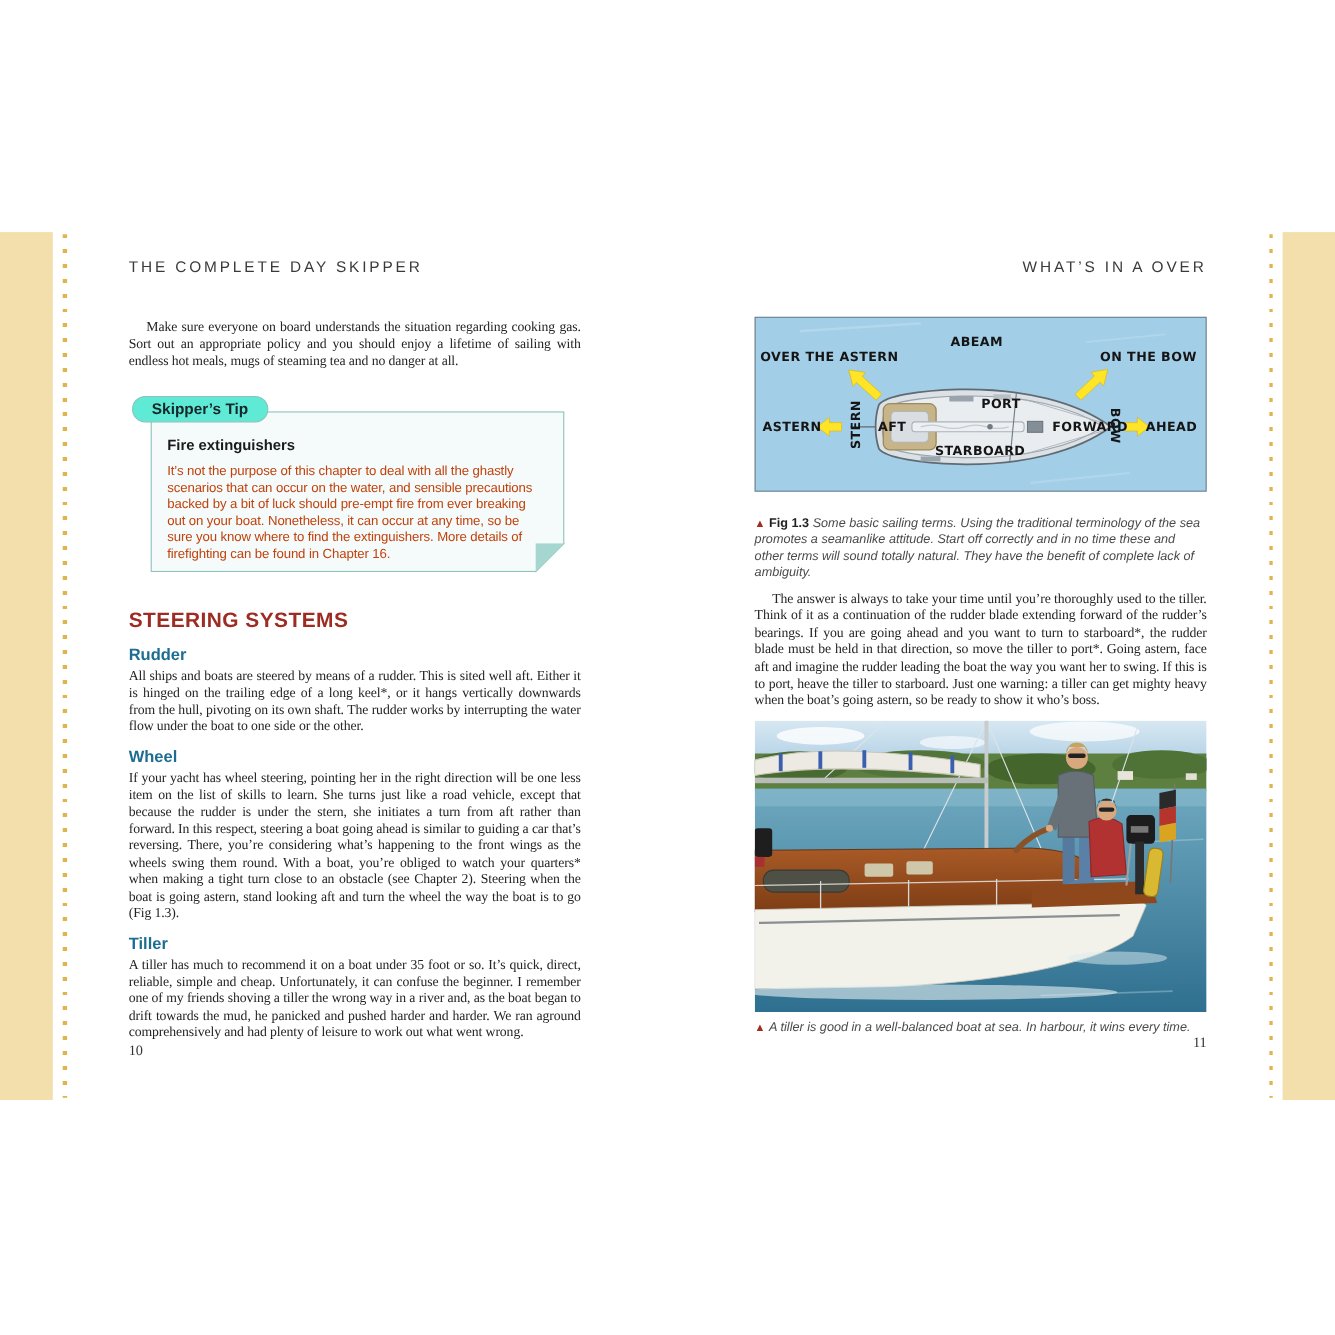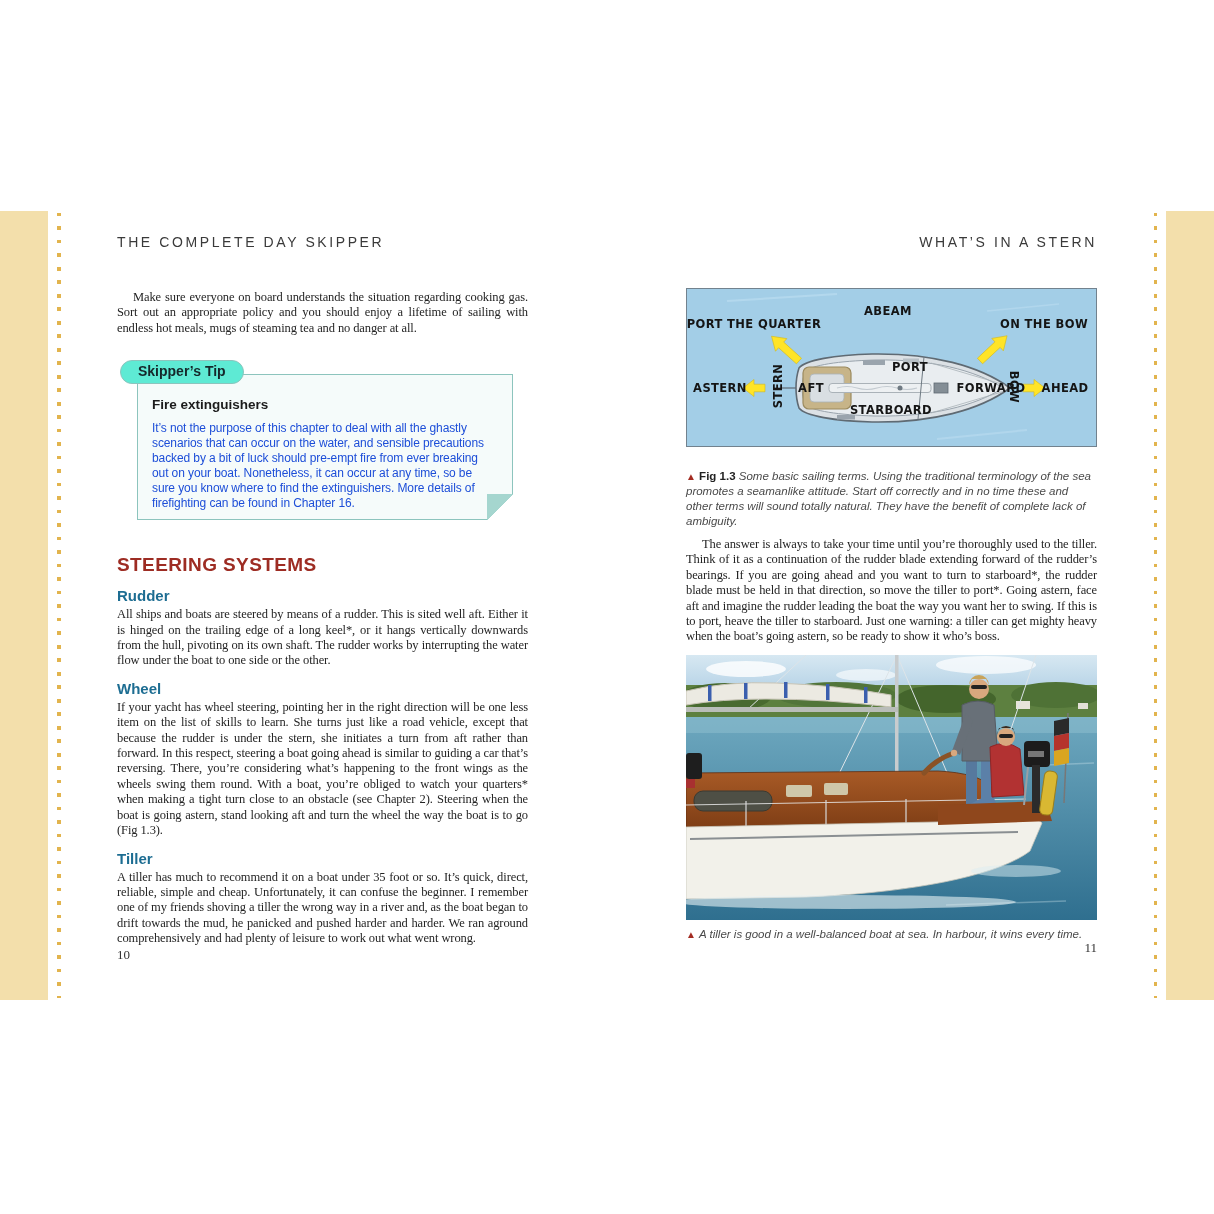--- a/index.html
+++ b/index.html
@@ -31,21 +31,21 @@
   .tip-wrap { position:relative; margin-top:24px; height:160px; }
   .tip-tab { position:absolute; left:3px; top:0; z-index:2; background:#5eead4;
     border:1.5px solid #8cc4bd; border-radius:14px; padding:2px 17px 4px 17px;
     font-size:14px; font-weight:bold; color:#15272a; }
   .tip-box { position:absolute; left:20px; top:14px; width:376px; bottom:0;
     background:#f5fbfa; border:1.5px solid #8cc4bd; }
   .tip-fold { position:absolute; right:-1.5px; bottom:-1.5px; width:27px; height:27px;
     background:linear-gradient(to bottom right, #a5d6cf 49.5%, #ffffff 50%); }
   .tip-heading { position:absolute; left:14px; top:22px; font-size:13.5px; font-weight:bold; color:#1b1b1b; }
   .tip-body { position:absolute; left:14px; top:46px; width:340px; font-size:12px; line-height:15px;
-    letter-spacing:-0.1px; color:#1d4ed8; }
+    letter-spacing:-0.1px; color:#c2410c; }
 
   .section-heading { margin-top:34px; font-size:19px; font-weight:bold; letter-spacing:0.4px; color:#9d2c23; }
   .sub-heading { margin-top:11px; font-size:15px; font-weight:bold; color:#1d6d92; }
   .sub-body { margin-top:3px; }
   .page-number { font-family:"Liberation Serif", serif; font-size:13px; color:#333; }
   .page-number.right { text-align:right; }
 
   
   .diagram { position:relative; margin-top:38px; width:411px; height:159px;
     background:#a3cee7; border:1px solid #72828e; }
@@ -96,21 +96,21 @@
     <div class="sub-heading">Wheel</div>
     <p class="body-text sub-body">If your yacht has wheel steering, pointing her in the right direction will be one less item on the list of skills to learn. She turns just like a road vehicle, except that because the rudder is under the stern, she initiates a turn from aft rather than forward. In this respect, steering a boat going ahead is similar to guiding a car that’s reversing. There, you’re considering what’s happening to the front wings as the wheels swing them round. With a boat, you’re obliged to watch your quarters* when making a tight turn close to an obstacle (see Chapter 2). Steering when the boat is going astern, stand looking aft and turn the wheel the way the boat is to go (Fig 1.3).</p>
 
     <div class="sub-heading">Tiller</div>
     <p class="body-text sub-body">A tiller has much to recommend it on a boat under 35 foot or so. It’s quick, direct, reliable, simple and cheap. Unfortunately, it can confuse the beginner. I remember one of my friends shoving a tiller the wrong way in a river and, as the boat began to drift towards the mud, he panicked and pushed harder and harder. We ran aground comprehensively and had plenty of leisure to work out what went wrong.</p>
 
     <div class="page-number">10</div>
   </div>
 
   <div class="column col-right">
-    <div class="running-head right">WHAT’S IN A STERN</div>
+    <div class="running-head right">WHAT’S IN A OVER</div>
 
     <div class="diagram">
       <svg width="411" height="159" viewBox="0 0 411 159">
 
         <path d="M 40 12 L 150 5" stroke="#bfdff2" stroke-width="2" opacity="0.6"></path>
         <path d="M 250 150 L 340 141" stroke="#bfdff2" stroke-width="2" opacity="0.5"></path>
         <path d="M 300 22 L 372 15" stroke="#bfdff2" stroke-width="1.5" opacity="0.5"></path>
 
         <line x1="86" y1="99" x2="110" y2="99" stroke="#5f6a73" stroke-width="1.2"></line>
 
@@ -133,21 +133,21 @@
         <circle cx="213" cy="99" r="2.5" fill="#6f7a83"></circle>
 
         <g fill="#ffe428" stroke="#d4b91a" stroke-width="0.6">
           <polygon points="0,-3.8 24,-3.8 24,-8.5 37,0 24,8.5 24,3.8 0,3.8" transform="translate(112,72) rotate(-138)"></polygon>
           <polygon points="0,-3.8 24,-3.8 24,-8.5 37,0 24,8.5 24,3.8 0,3.8" transform="translate(293,72) rotate(-43)"></polygon>
           <polygon points="0,-3.8 11,-3.8 11,-8.5 22,0 11,8.5 11,3.8 0,3.8" transform="translate(78,99) rotate(180)"></polygon>
           <polygon points="0,-3.8 11,-3.8 11,-8.5 22,0 11,8.5 11,3.8 0,3.8" transform="translate(336,99)"></polygon>
         </g>
       </svg>
       <div class="dg-label" style="left:201px; top:22px;">ABEAM</div>
-      <div class="dg-label" style="left:67px;  top:35px;">PORT THE QUARTER</div>
+      <div class="dg-label" style="left:67px;  top:35px;">OVER THE ASTERN</div>
       <div class="dg-label" style="left:357px; top:35px;">ON THE BOW</div>
       <div class="dg-label" style="left:33px;  top:99px;">ASTERN</div>
       <div class="dg-label" style="left:378px; top:99px;">AHEAD</div>
       <div class="dg-label rot-ccw" style="left:91px; top:97px;">STERN</div>
       <div class="dg-label rot-cw" style="left:327px; top:98px;">BOW</div>
       <div class="dg-label" style="left:124px; top:99px;">AFT</div>
       <div class="dg-label" style="left:280px; top:99px;padding-left:48px;">FORWARD</div>
       <div class="dg-label" style="left:199px; top:78px;margin-left:24px;">PORT</div>
       <div class="dg-label" style="left:204px; top:121px;">STARBOARD</div>
     </div>

